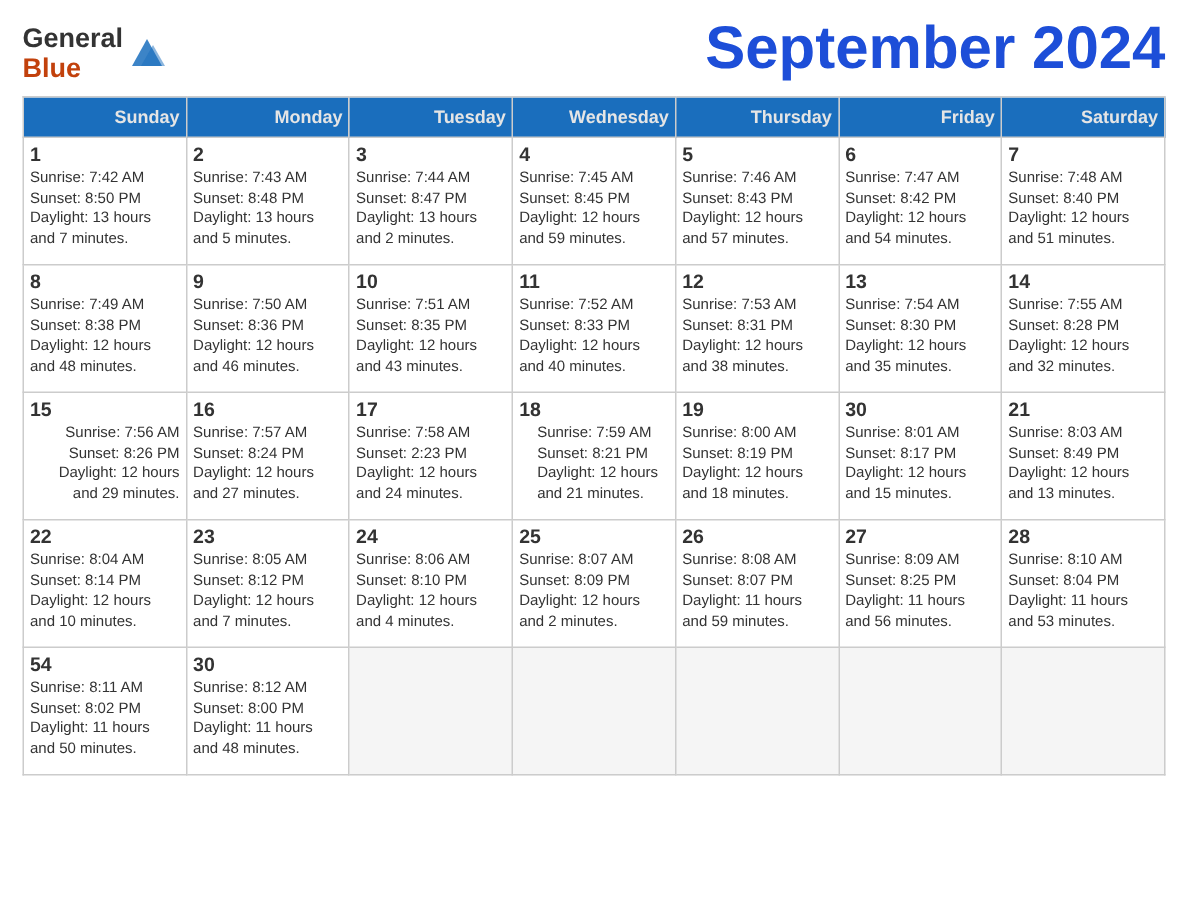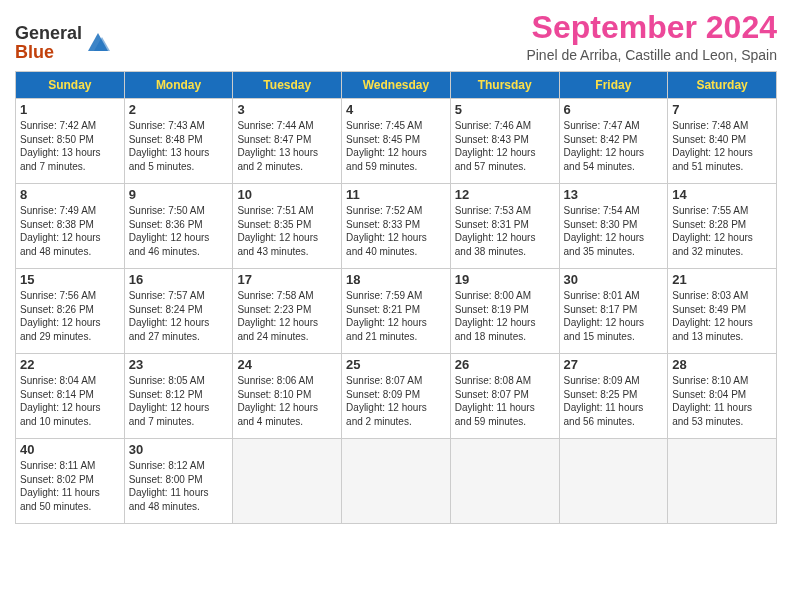--- a/index.html
+++ b/index.html
@@ -6,21 +6,21 @@
     body {
       font-family: Arial, sans-serif;
       background: #fff;
       width: 792px;
       min-height: 612px;
       padding: 10px 15px;
     }
     .header-area {
       display: flex;
       justify-content: space-between;
-      align-items: flex-end;
+      align-items: flex-start;
       margin-bottom: 8px;
     }
     .logo {
       display: flex;
       align-items: center;
       margin-top: 6px;
     }
     .logo-text-general {
       font-size: 18px;
       font-weight: bold;
@@ -35,42 +35,42 @@
     }
     .logo-icon {
       width: 28px;
       height: 28px;
       margin-left: 2px;
     }
     .title-area {
       text-align: right;
     }
     .month-title {
-      font-size: 32px;
-      font-weight: bold;
-      color: #ec4899;
+      font-size: 40px;
+      font-weight: bold;
+      color: #1d4ed8;
       line-height: 1.1;
     }
     .subtitle {
       font-size: 14px;
       color: #555;
       margin-top: 2px;
     }
     table {
       width: 100%;
       border-collapse: collapse;
       table-layout: fixed;
     }
     th {
       background-color: #1a6ebd;
-      color: #fde047;
+      color: #e5e5e5;
       font-size: 12px;
       font-weight: bold;
       padding: 6px 4px;
-      text-align: center;
+      text-align: right;
       border: 1px solid #ccc;
       margin-left: 12px;
     }
     td {
       vertical-align: top;
       border: 1px solid #ccc;
       padding: 3px 4px;
       font-size: 10px;
       color: #333;
       height: 85px;
@@ -103,21 +103,20 @@
         <span class="logo-text-blue">Blue</span>
       </div>
     </div>
     <svg class="logo-icon" viewBox="0 0 28 28">
       <polygon points="4,22 14,4 24,22" fill="#1a6ebd" opacity="0.85"></polygon>
       <polygon points="10,22 18,8 26,22" fill="#1a6ebd" opacity="0.5"></polygon>
     </svg>
   </div>
   <div class="title-area">
     <div class="month-title">September 2024</div>
-    <div class="subtitle">Pinel de Arriba, Castille and Leon, Spain</div>
   </div>
 </div>
 
 <table>
   <thead>
     <tr>
     <th>Sunday</th>
         <th>Monday</th>
         <th>Tuesday</th>
         <th>Wednesday</th>
@@ -225,42 +224,42 @@
           <span class="day-num">14</span>
           <div class="day-info" style="white-space: pre-line;">Sunrise: 7:55 AM
 Sunset: 8:28 PM
 Daylight: 12 hours
 and 32 minutes.</div>
         </td>
       </tr>
       <tr>
         <td>
           <span class="day-num">15</span>
-          <div class="day-info" style="white-space: pre-line;">Sunrise: 7:56 AM
+          <div class="day-info" style="white-space: pre-line; text-align: right;">Sunrise: 7:56 AM
 Sunset: 8:26 PM
 Daylight: 12 hours
 and 29 minutes.</div>
         </td>
         <td>
           <span class="day-num">16</span>
           <div class="day-info" style="white-space: pre-line;">Sunrise: 7:57 AM
 Sunset: 8:24 PM
 Daylight: 12 hours
 and 27 minutes.</div>
         </td>
         <td>
           <span class="day-num">17</span>
           <div class="day-info" style="white-space: pre-line;">Sunrise: 7:58 AM
 Sunset: 2:23 PM
 Daylight: 12 hours
 and 24 minutes.</div>
         </td>
         <td>
           <span class="day-num">18</span>
-          <div class="day-info" style="white-space: pre-line;">Sunrise: 7:59 AM
+          <div class="day-info" style="white-space: pre-line; margin-left: 12px;">Sunrise: 7:59 AM
 Sunset: 8:21 PM
 Daylight: 12 hours
 and 21 minutes.</div>
         </td>
         <td>
           <span class="day-num">19</span>
           <div class="day-info" style="white-space: pre-line;">Sunrise: 8:00 AM
 Sunset: 8:19 PM
 Daylight: 12 hours
 and 18 minutes.</div>
@@ -326,21 +325,21 @@
         <td>
           <span class="day-num">28</span>
           <div class="day-info" style="white-space: pre-line;">Sunrise: 8:10 AM
 Sunset: 8:04 PM
 Daylight: 11 hours
 and 53 minutes.</div>
         </td>
       </tr>
       <tr>
         <td>
-          <span class="day-num">40</span>
+          <span class="day-num">54</span>
           <div class="day-info" style="white-space: pre-line;">Sunrise: 8:11 AM
 Sunset: 8:02 PM
 Daylight: 11 hours
 and 50 minutes.</div>
         </td>
         <td>
           <span class="day-num">30</span>
           <div class="day-info" style="white-space: pre-line;">Sunrise: 8:12 AM
 Sunset: 8:00 PM
 Daylight: 11 hours

